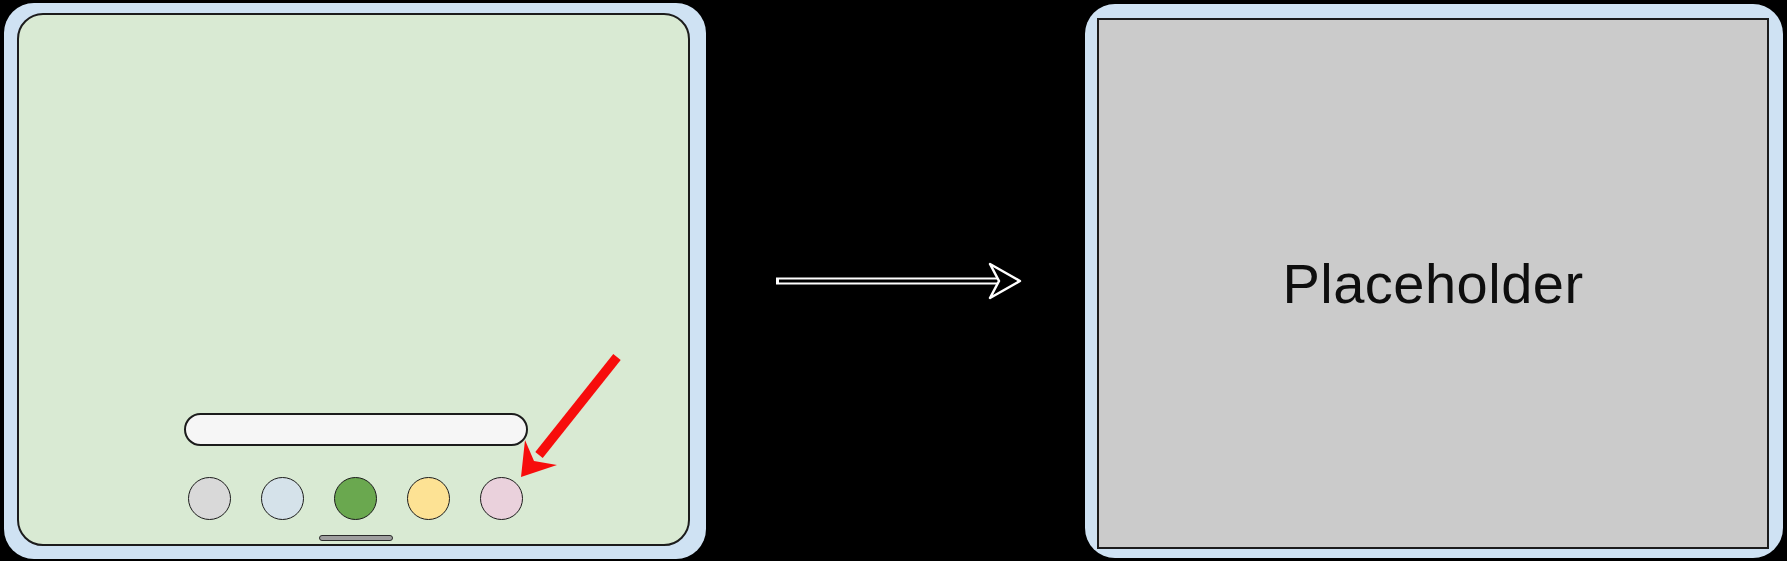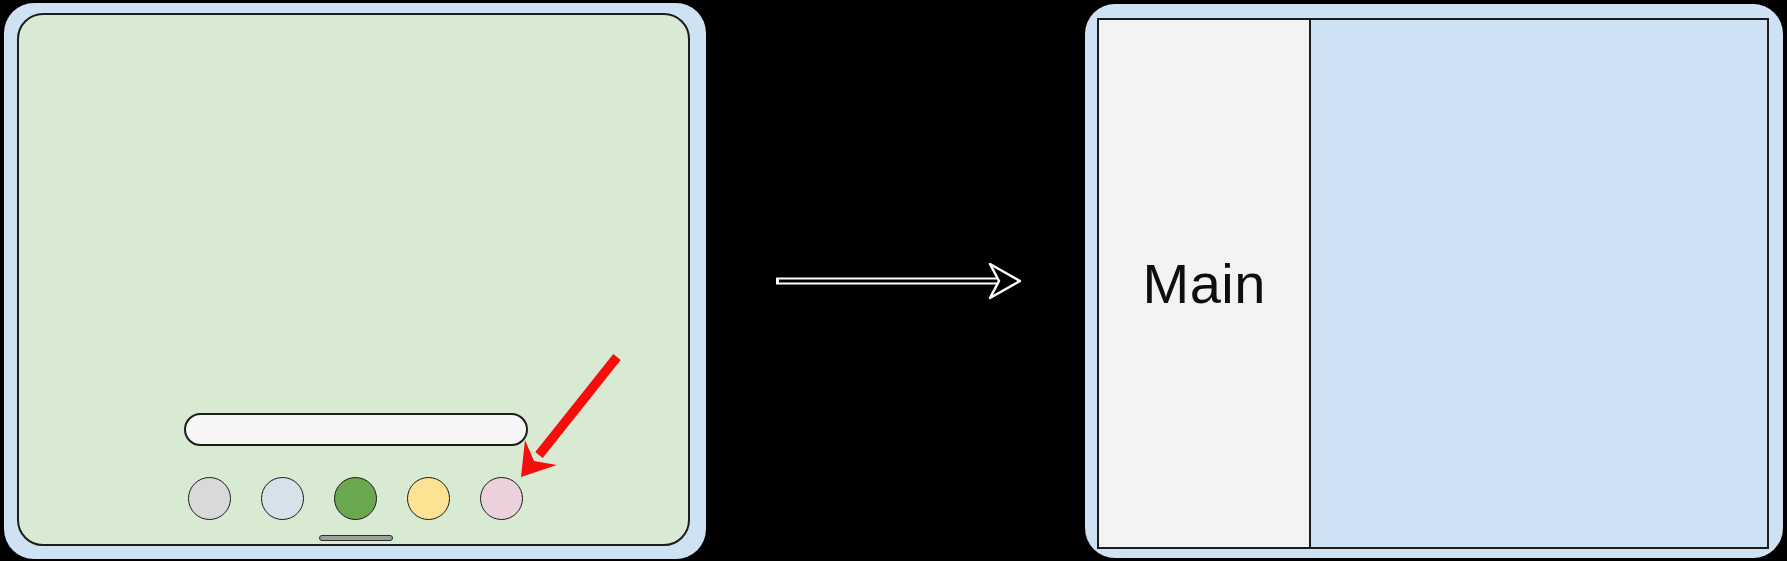--- a/index.html
+++ b/index.html
@@ -103,22 +103,22 @@
         <div class="app-dot" style="background-color: rgb(253, 226, 148);"></div>
         <div class="app-dot" style="background-color: rgb(234, 209, 220);"></div>
       </div>
 
       <div class="home-indicator" style="background-color: rgb(158, 158, 158);"></div>
     </div>
   </div>
 
   <div class="device after" style="background-color: rgb(207, 226, 243);">
     <div class="split">
-      <div class="panel main" style="background-color: rgb(243, 243, 243);">
-        <span>Main</span>
+      <div class="panel placeholder" style="background-color: rgb(203, 203, 203);">
+        <span>Placeholder</span>
       </div>
     </div>
   </div>
 
   <svg class="overlay" viewBox="0 0 1787 561">
 
     <g>
       <line x1="617" y1="357" x2="539" y2="455" stroke-width="9.5" style="stroke: rgb(247, 13, 12);"></line>
       <polygon points="521,477 557,465 534,461 525,440" style="fill: rgb(247, 13, 12);"></polygon>
     </g>

